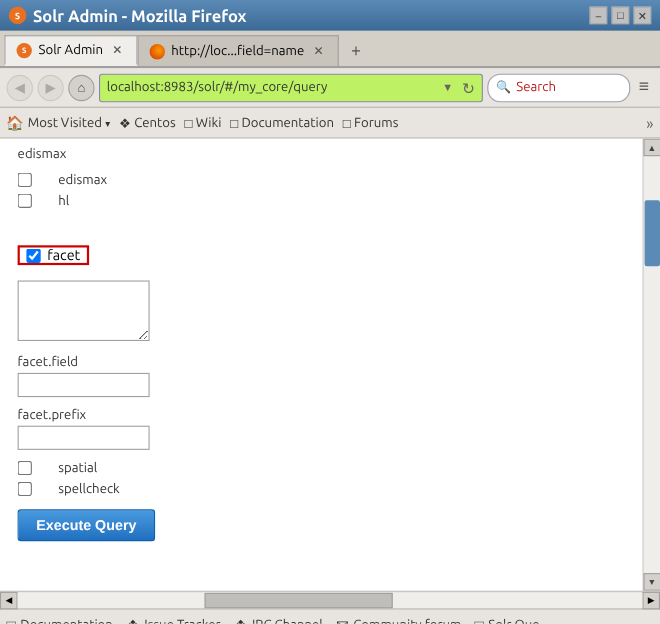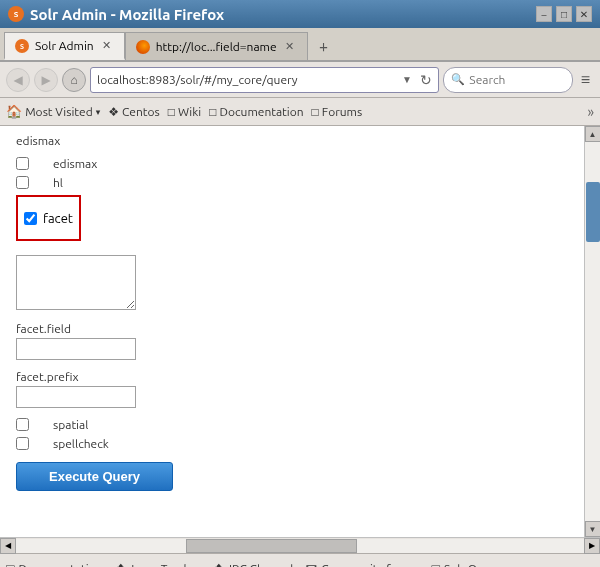--- a/index.html
+++ b/index.html
@@ -83,21 +83,21 @@
       border-radius: 12px;
       display: flex; align-items: center; justify-content: center;
       cursor: pointer; font-size: 12px; color: #555;
     }
     .nav-btn.disabled { opacity: 0.4; cursor: default; }
     .address-bar {
       flex: 1;
       height: 26px;
       border: 1px solid #8888aa;
       border-radius: 3px;
-      background: #ffffff;
+      background: #bef264;
       display: flex;
       align-items: center;
       padding: 0 6px;
       font-size: 12px;
       gap: 4px;
     }
     .address-text { flex: 1; color: #333; }
     .address-dropdown { font-size: 10px; color: #666; cursor: pointer; }
     .address-refresh { font-size: 14px; color: #666; cursor: pointer; margin-left: 4px; }
     .search-bar {
@@ -105,21 +105,21 @@
       width: 130px;
       border: 1px solid #a0a0b0;
       border-radius: 12px;
       background: white;
       display: flex;
       align-items: center;
       padding: 0 8px;
       gap: 4px;
     }
     .search-icon { color: #888; font-size: 11px; }
-    .search-text { color: #737373; font-size: 12px; }
+    .search-text { color: #b91c1c; font-size: 12px; }
     .nav-more { font-size: 16px; color: #555; cursor: pointer; padding: 0 4px; }
 
     
     .bookmarks-bar {
       background: #e8e4e0;
       height: 28px;
       display: flex;
       align-items: center;
       padding: 0 6px;
       gap: 8px;
@@ -193,46 +193,47 @@
     .checkbox-row {
       display: flex; align-items: center; gap: 24px;
       margin-bottom: 6px;
       font-size: 12px; color: #333;
     }
     input[type="checkbox"] {
       width: 13px; height: 13px; cursor: pointer;
     }
     .facet-highlight {
       border: 2px solid #cc0000;
-      padding: 14px 6px;
+      padding: 0 6px;
       display: inline-flex;
       align-items: center;
       gap: 6px;
       margin-bottom: 6px;
+      margin-top: 28px;
     }
     input[type="text"] {
       width: 120px;
       height: 22px;
       border: 1px solid #a0a0a0;
       font-size: 12px;
       padding: 2px 4px;
     }
     textarea {
       width: 120px;
       height: 55px;
       border: 1px solid #a0a0a0;
       font-size: 12px;
       padding: 2px 4px;
       resize: vertical;
     }
     .execute-btn {
       background: linear-gradient(to bottom, #4a9ae0, #2070c0);
       color: white;
       border: 1px solid #1060b0;
-      padding: 6px 32px;
+      padding: 6px 16px;
       font-size: 13px;
       font-weight: bold;
       cursor: pointer;
       border-radius: 3px;
       margin-top: 6px;
     }
 
     
     .statusbar {
       background: #e8e4e0;

